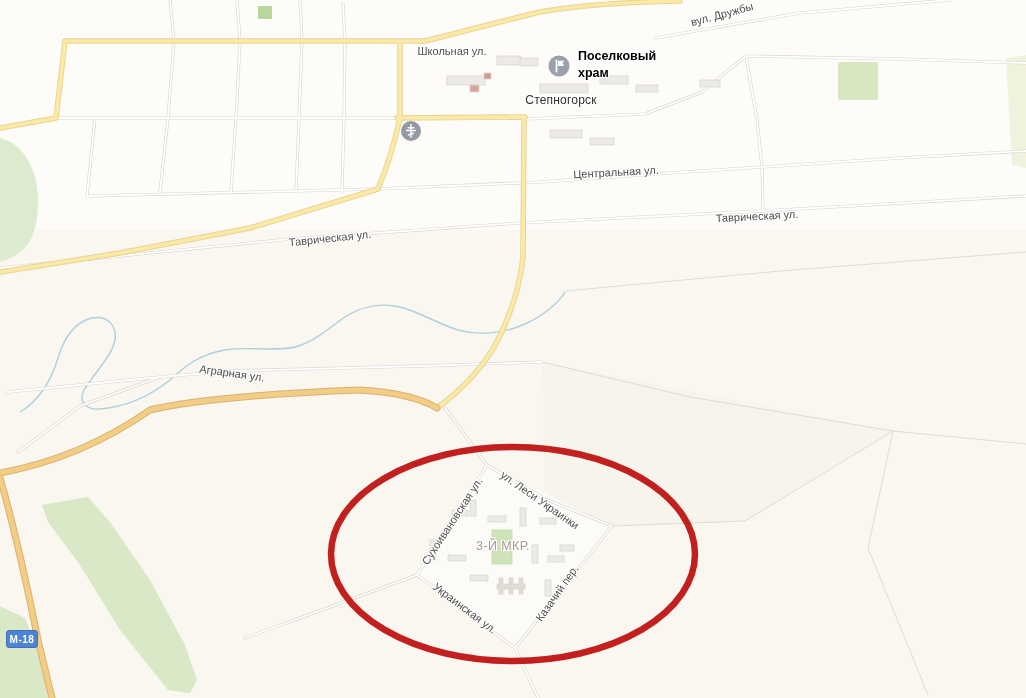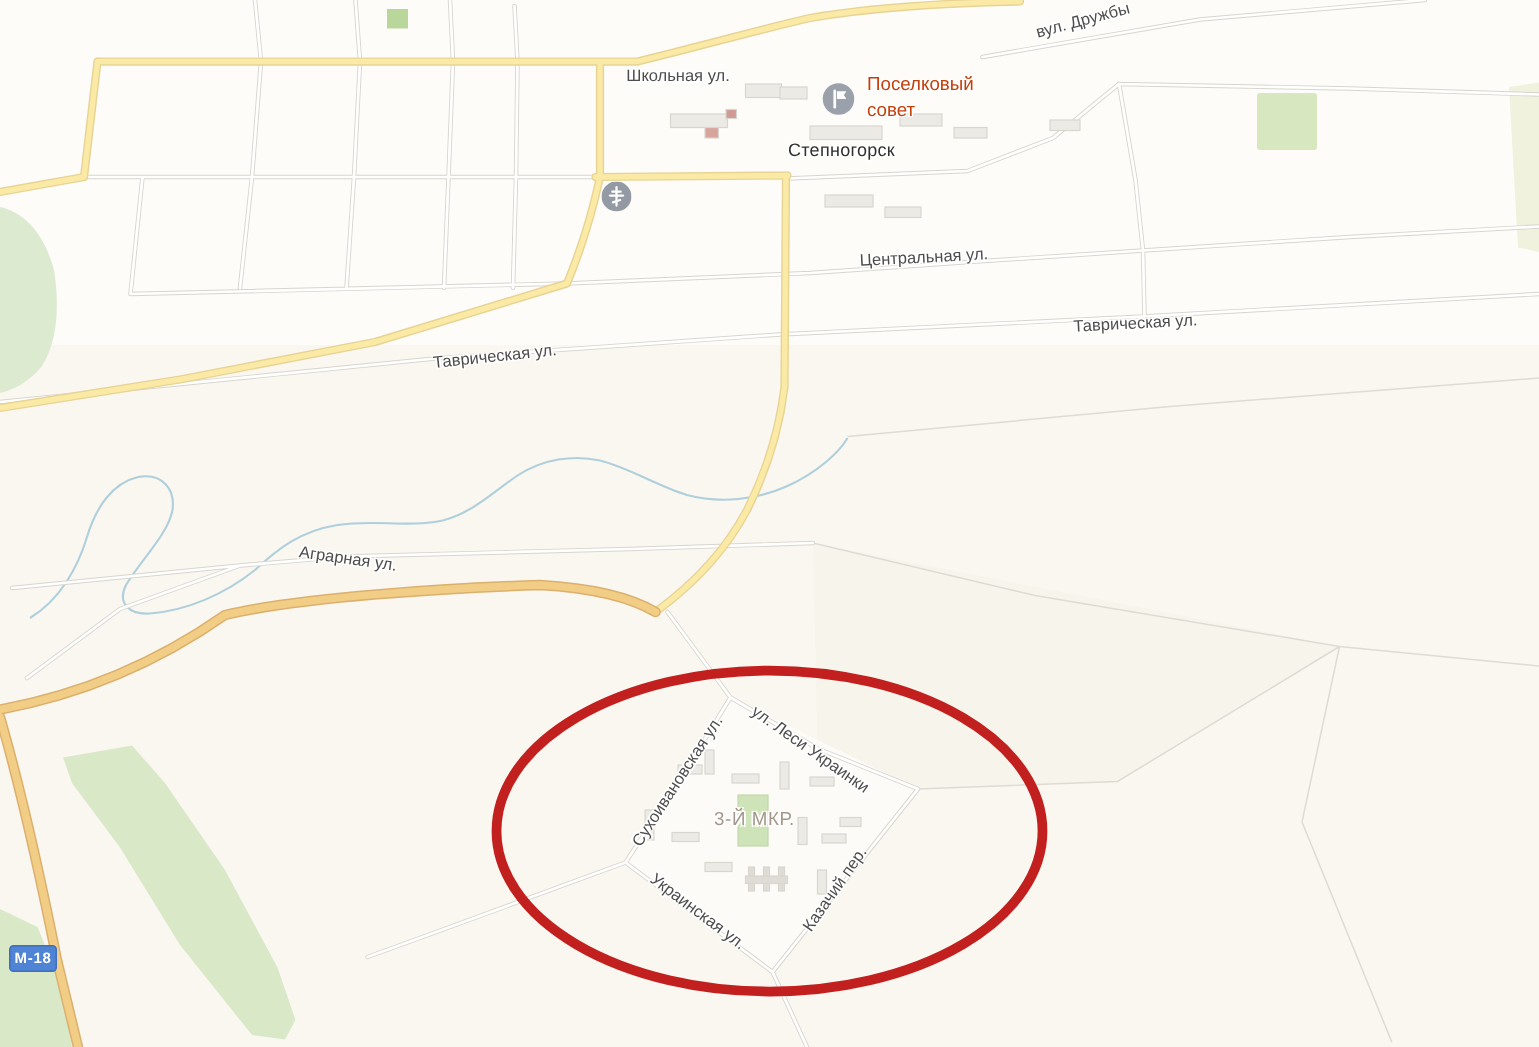--- a/index.html
+++ b/index.html
@@ -3,22 +3,22 @@
 <meta charset="utf-8">
 <style>
   html,body{margin:0;padding:0;background:#e9e9e9;font-family:"Liberation Sans",sans-serif;}
   .map-canvas{position:relative;width:1026px;height:698px;overflow:hidden;background:#fcfbf7;margin:0 auto;}
   .map-canvas svg.tiles{position:absolute;left:0;top:0;}
   .lbl{position:absolute;white-space:nowrap;font-size:11px;color:#4d4d4d;
        transform:translate(-50%,-50%) rotate(var(--r,0deg));
        text-shadow:-1px -1px 0 #fff,1px -1px 0 #fff,-1px 1px 0 #fff,1px 1px 0 #fff,0 0 3px #fff;}
   .lbl-town{font-size:12px;color:#303030;letter-spacing:.2px;}
   .lbl-district{font-size:12.5px;color:#a5988b;letter-spacing:.4px;}
-  .poi{position:absolute;font-size:12.5px;color:#c2410c;line-height:17px;
-       text-shadow:-1px -1px 0 #fff,1px -1px 0 #fff,-1px 1px 0 #fff,1px 1px 0 #fff,0 0 3px #fff;}
+  .poi{position:absolute;font-size:12.5px;color:#000000;line-height:17px;
+       text-shadow:-1px -1px 0 #fff,1px -1px 0 #fff,-1px 1px 0 #fff,1px 1px 0 #fff,0 0 3px #fff;font-weight:bold;}
   .poi-sovet{left:578px;top:48px;text-align:left;}
   .poi-hram{left:352px;top:140px;width:116px;text-align:center;}
   .poi-icon{position:absolute;}
   .road-badge{position:absolute;left:6px;top:630px;width:30px;height:16px;background:#4f83d4;
        border:1px solid #3f6fc0;border-radius:3px;color:#fff;font-size:10px;font-weight:bold;
        display:flex;align-items:center;justify-content:center;letter-spacing:.5px;text-align:center;}
   
   .l-shkolnaya{left:452px;top:39px;margin-top:12px;}
   .l-druzhby{left:722px;top:14px;--r:-15deg;}
   .l-tsentralnaya{left:616px;top:172px;--r:-3deg;}
@@ -192,21 +192,21 @@
 
   <div class="poi-icon" style="left:548px;top:55px;">
     <svg width="22" height="22" viewBox="0 0 22 22">
       <circle cx="11" cy="11" r="10.5" fill="#9aa1ab"></circle>
       <path d="M8.5,5.5 V16.5" stroke="#fff" stroke-width="1.8" stroke-linecap="round"></path>
       <path d="M10,5.8 H16.2 L14.6,8.4 L16.2,11 H10 Z" fill="#fff"></path>
     </svg>
   </div>
   <div class="poi poi-sovet">
     <div>Поселковый</div>
-    <div>совет</div>
+    <div>храм</div>
   </div>
 
   <div class="poi-icon" style="left:401px;top:121px;">
     <svg width="20" height="20" viewBox="0 0 20 20">
       <circle cx="10" cy="10" r="10" fill="#939aa4"></circle>
       <g stroke="#fff" stroke-width="1.5" stroke-linecap="round">
         <path d="M10,3.8 V16"></path>
         <path d="M7.2,6.8 H12.8"></path>
         <path d="M5.6,9.4 H14.4"></path>
         <path d="M7.6,13.9 L12.4,12.3"></path>

